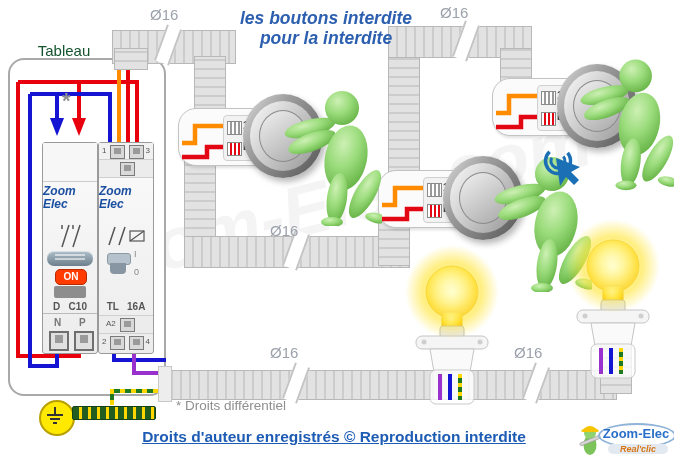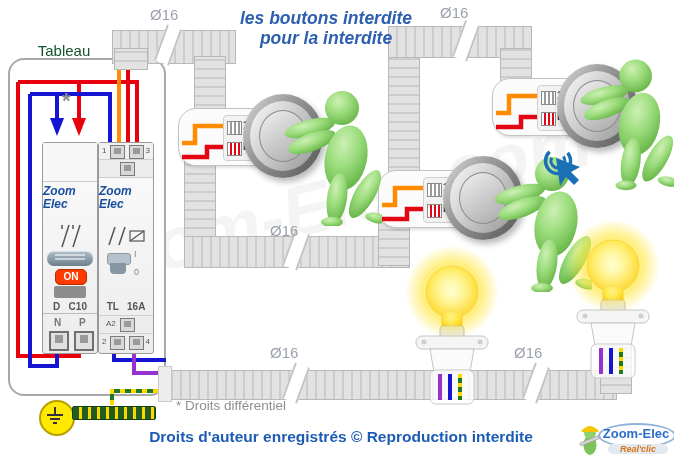--- a/index.html
+++ b/index.html
@@ -75,22 +75,22 @@
           background:linear-gradient(145deg,#f0f0f0,#a9a9a9);}
   
   .lamp{position:absolute;width:96px;height:150px;z-index:4;}
   .glow{position:absolute;left:-17px;top:-35px;width:130px;height:130px;border-radius:50%;
         background:radial-gradient(closest-side,rgba(255,255,210,.95) 0%,rgba(255,230,60,.65) 45%,rgba(255,230,60,0) 72%);}
   .layer4{z-index:4;}
   
   .title{position:absolute;left:190px;top:8px;width:272px;text-align:center;z-index:4;
          font-size:17.5px;line-height:20px;font-weight:bold;font-style:italic;color:#2c5faf;}
   .footnote{position:absolute;left:176px;top:398px;font-size:13.5px;color:#8f8f8f;z-index:4;}
-  .copyright{position:absolute;left:71px;top:428px;width:540px;text-align:center;z-index:4;
-             font-size:15.5px;font-weight:bold;color:#1d5cb4;}
+  .copyright{position:absolute;left:64px;top:428px;width:540px;text-align:center;z-index:4;
+             font-size:15.5px;font-weight:bold;color:#1d5cb4;text-decoration:underline;}
   
   .logo{position:absolute;left:578px;top:420px;width:96px;height:40px;z-index:4;}
   .logo-oval{position:absolute;left:20px;top:3px;width:74px;height:21px;border:2px solid #8fb3d9;
              border-radius:50%;background:rgba(255,255,255,.6);}
   .logo-name{position:absolute;left:22px;top:6px;width:72px;text-align:center;font-size:13px;
              font-weight:bold;color:#2a6fc9;text-shadow:0 0 2px #fff;}
   .logo-tag{position:absolute;left:30px;top:24px;width:60px;text-align:center;font-size:9px;
             font-weight:bold;font-style:italic;color:#d97614;background:#e3e9f0;border-radius:8px;}
 </style>
 </head>

